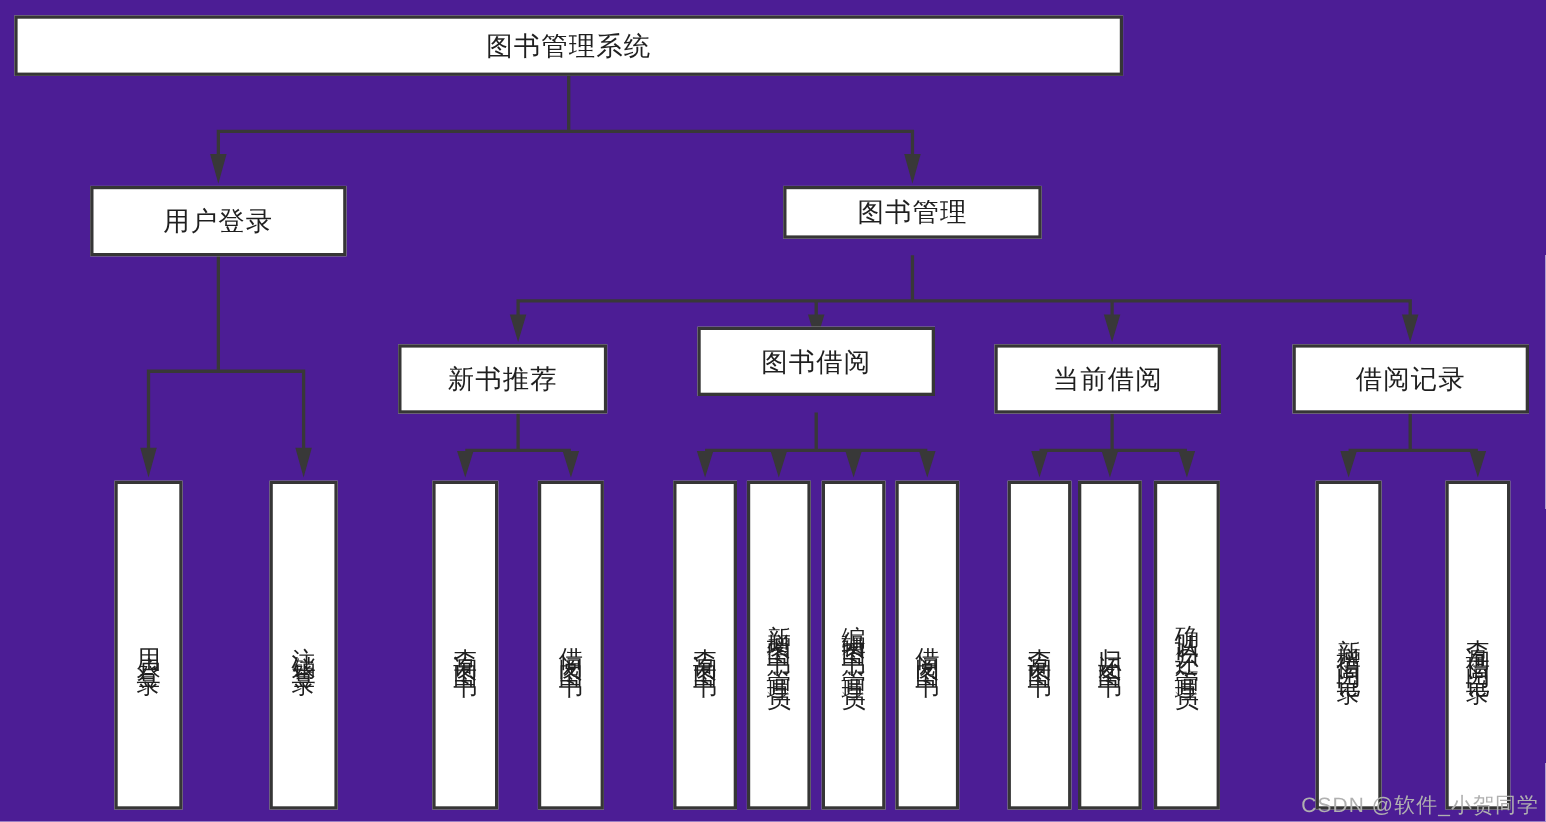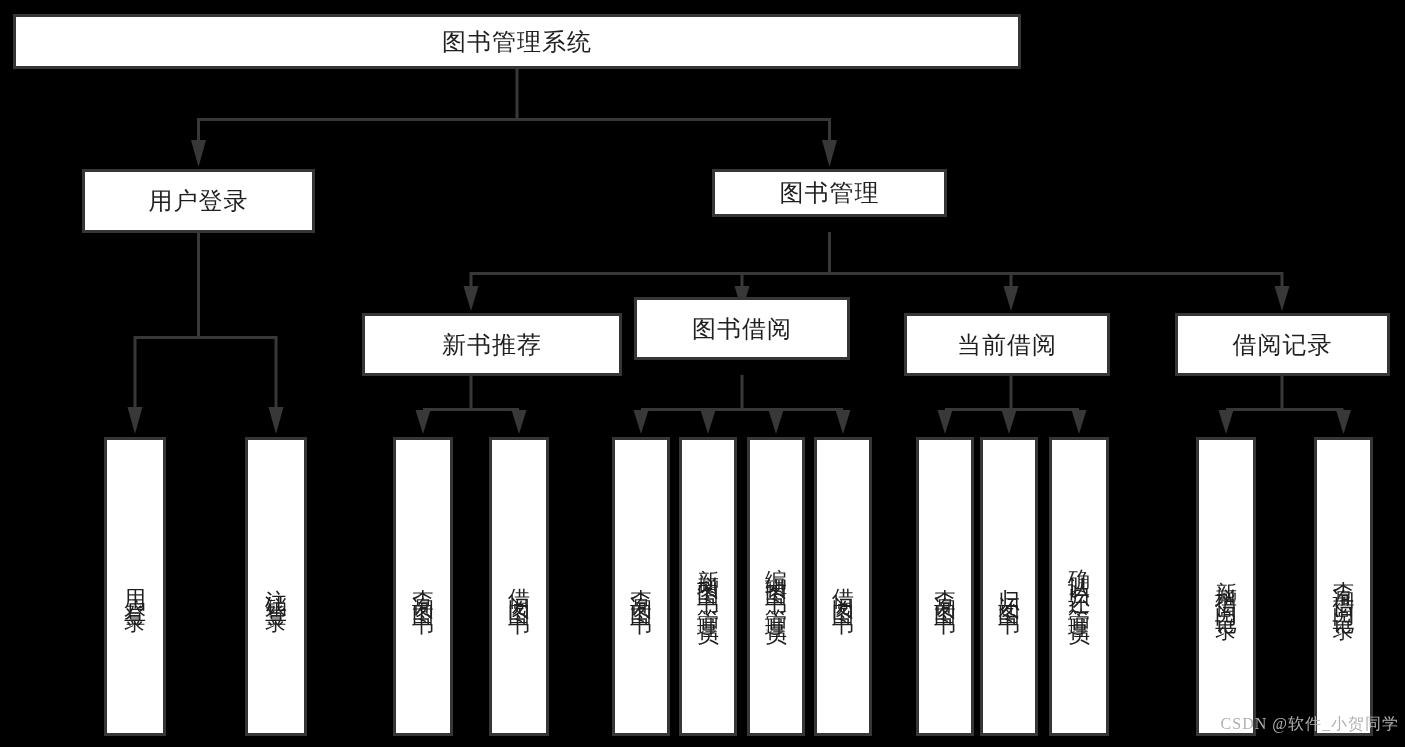--- a/index.html
+++ b/index.html
@@ -5,22 +5,22 @@
   :root{
     --line:#383838;
     --box-border:#363636;
     --text:#1f1f1f;
     --watermark:#b0b0b0;
   }
   html,body{margin:0;padding:0;background:#ffffff;}
   .stage{
     position:relative;
     width:1405px;height:747px;
-    background:#000000;
-    font-family:Liberation Serif, serif;
+    background:#4c1d95;
+    font-family:Liberation Sans, sans-serif;
     color:var(--text);
     overflow:hidden;
   }
   .wires{
     position:absolute;left:0;top:0;width:1405px;height:747px;
     color:var(--line);
   }
   .node{
     position:absolute;
     box-sizing:border-box;
@@ -37,41 +37,41 @@
     top:437px;height:299px;
     writing-mode:vertical-rl;
     font-size:22px;
     letter-spacing:8px;
     line-height:1;
   }
   
   .n-root       {left:13px;  top:14px;  width:1008px; height:55px;}
   .n-user-login {left:82px;  top:169px; width:233px;  height:64px;}
   .n-book-mgmt  {left:712px; top:169px; width:235px;  height:48px;}
-  .n-new-book   {left:362px; top:313px; width:260px;  height:63px;}
+  .n-new-book   {left:362px; top:313px; width:190px;  height:63px;}
   .n-book-borrow{left:634px; top:297px; width:216px;  height:63px;}
   .n-cur-borrow {left:904px; top:313px; width:206px;  height:63px;}
   .n-rec        {left:1175px;top:313px; width:215px;  height:63px;}
   .n-l1 {left:104px;  width:62px;}
   .n-l2 {left:245px;  width:62px;}
   .n-l3 {left:393px;  width:60px;}
   .n-l4 {left:489px;  width:60px;}
   .n-l5 {left:612px;  width:58px;}
   .n-l6 {left:679px;  width:58px;}
   .n-l7 {left:747px;  width:58px;}
   .n-l8 {left:814px;  width:58px;}
   .n-l9 {left:916px;  width:58px;}
   .n-l10{left:980px;  width:58px;}
   .n-l11{left:1049px; width:60px;}
   .n-l12{left:1196px; width:60px;}
   .n-l13{left:1314px; width:59px;}
   .watermark{
     position:absolute;
-    right:6px;bottom:12px;
-    font-size:16px;
+    right:6px;bottom:2px;
+    font-size:19px;
     letter-spacing:1px;
     color:var(--watermark);
     white-space:nowrap;
     pointer-events:none;
     text-align:center;
   }
 </style>
 </head>
 <body>
 

